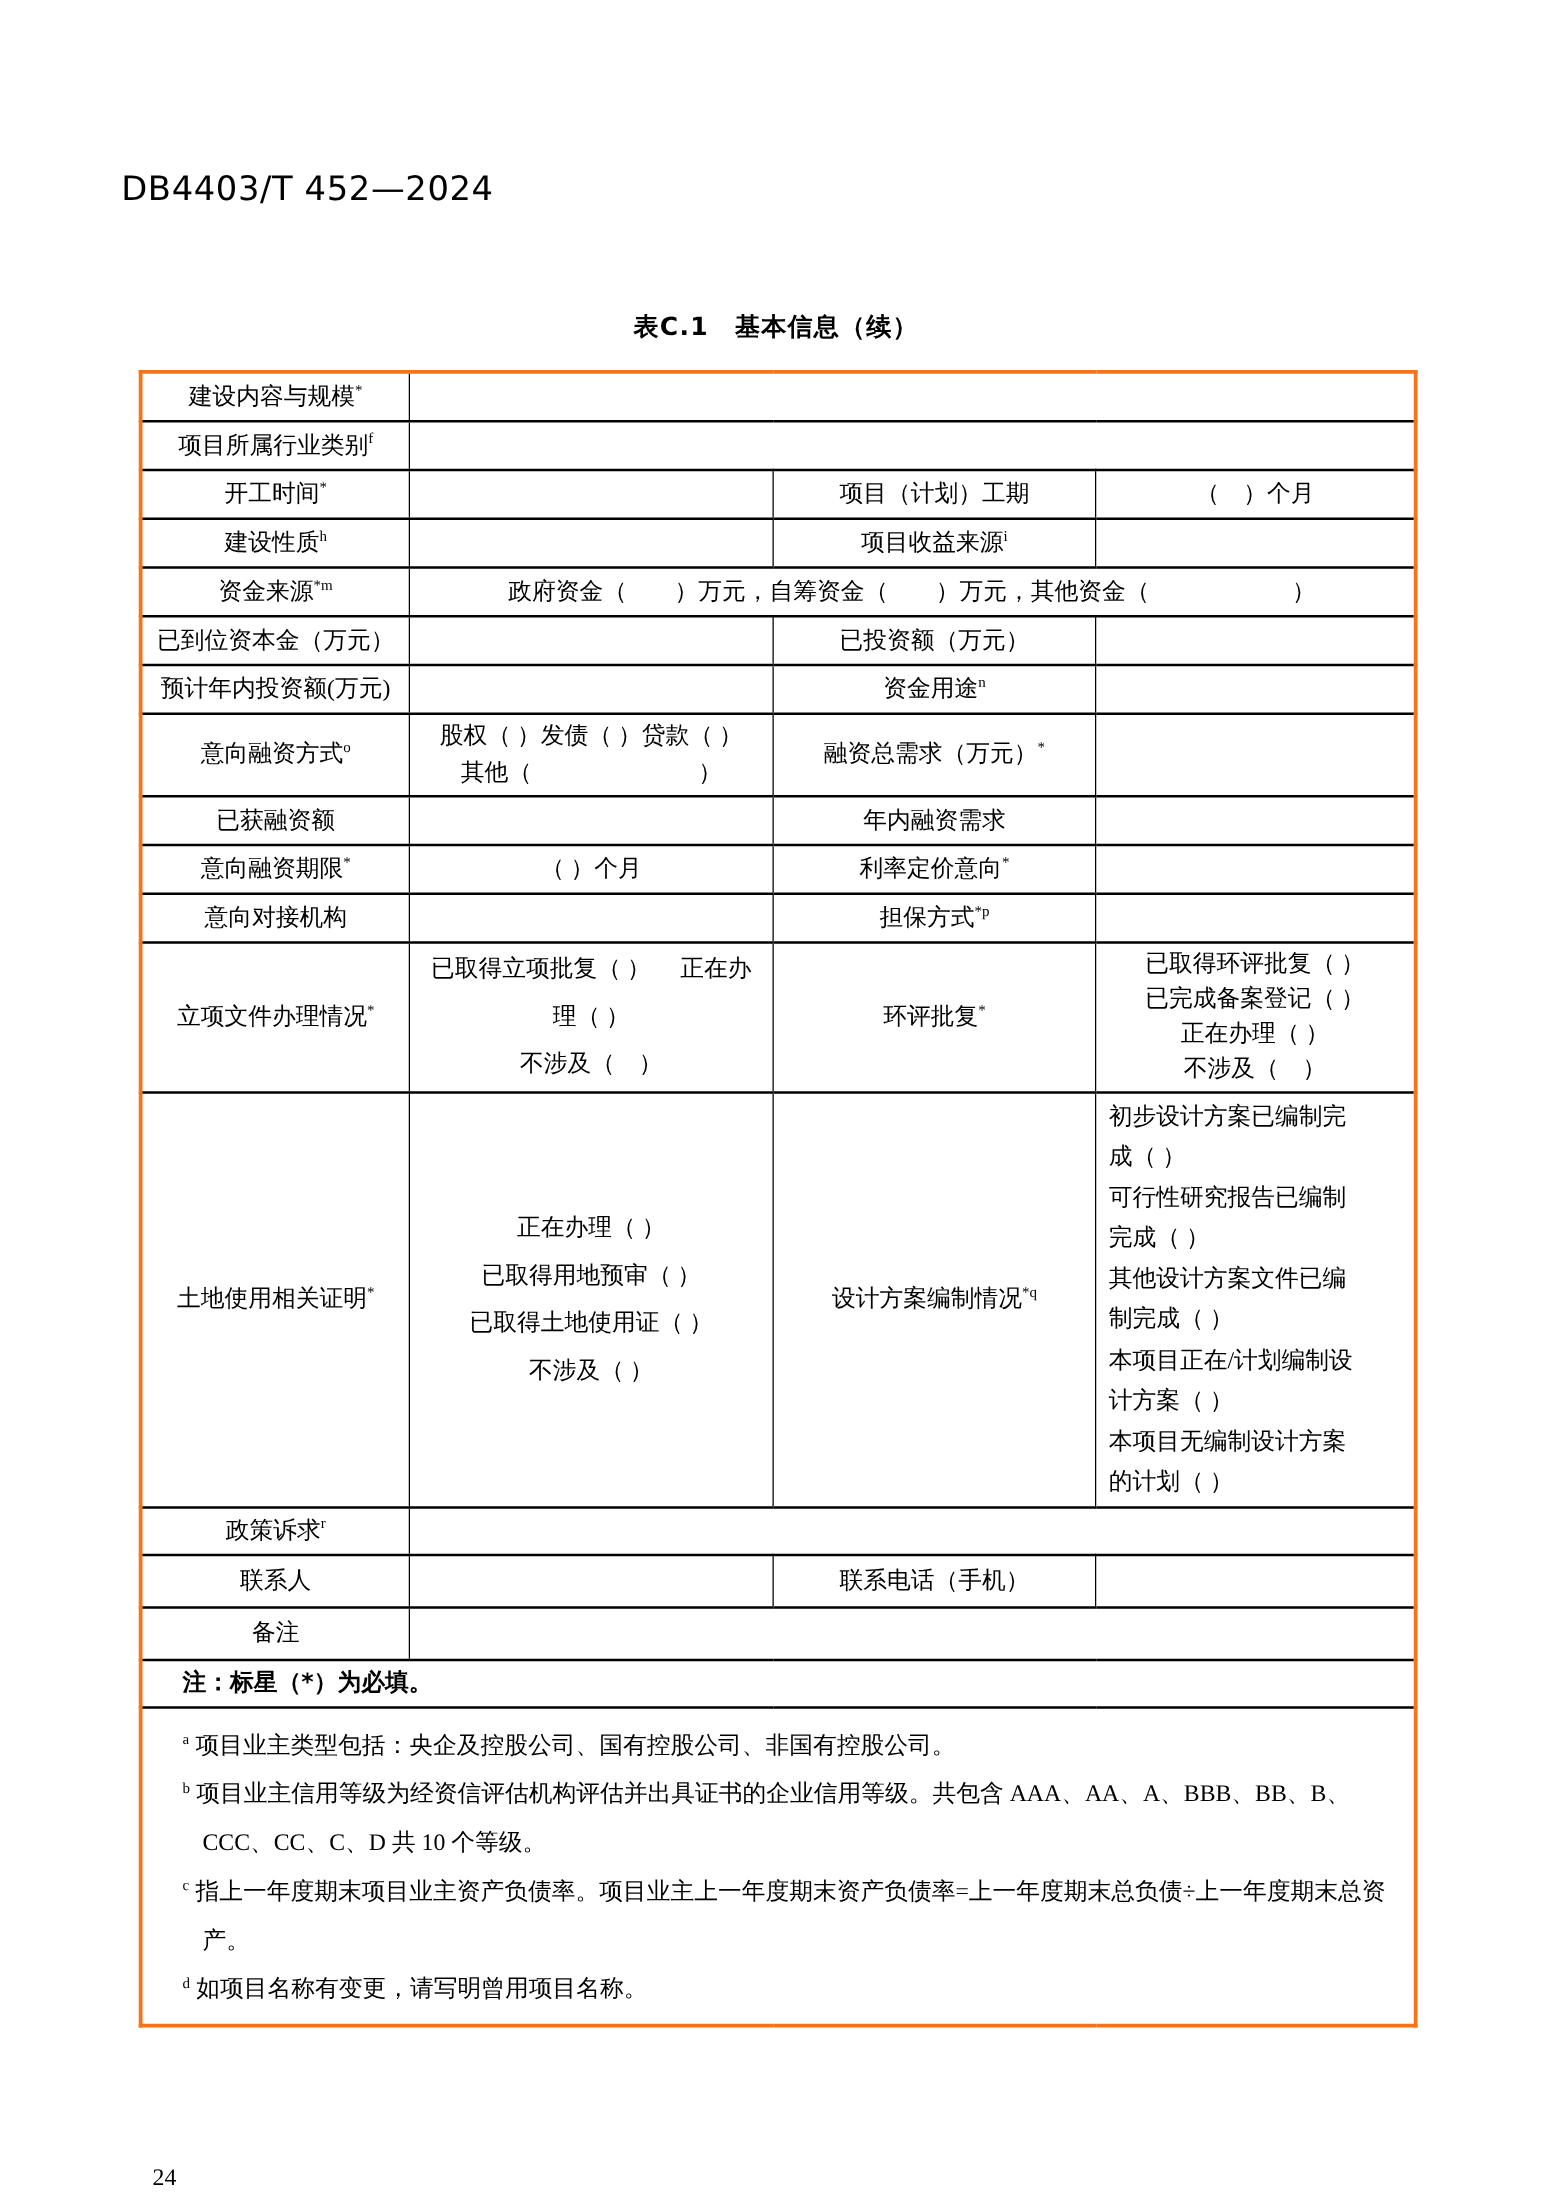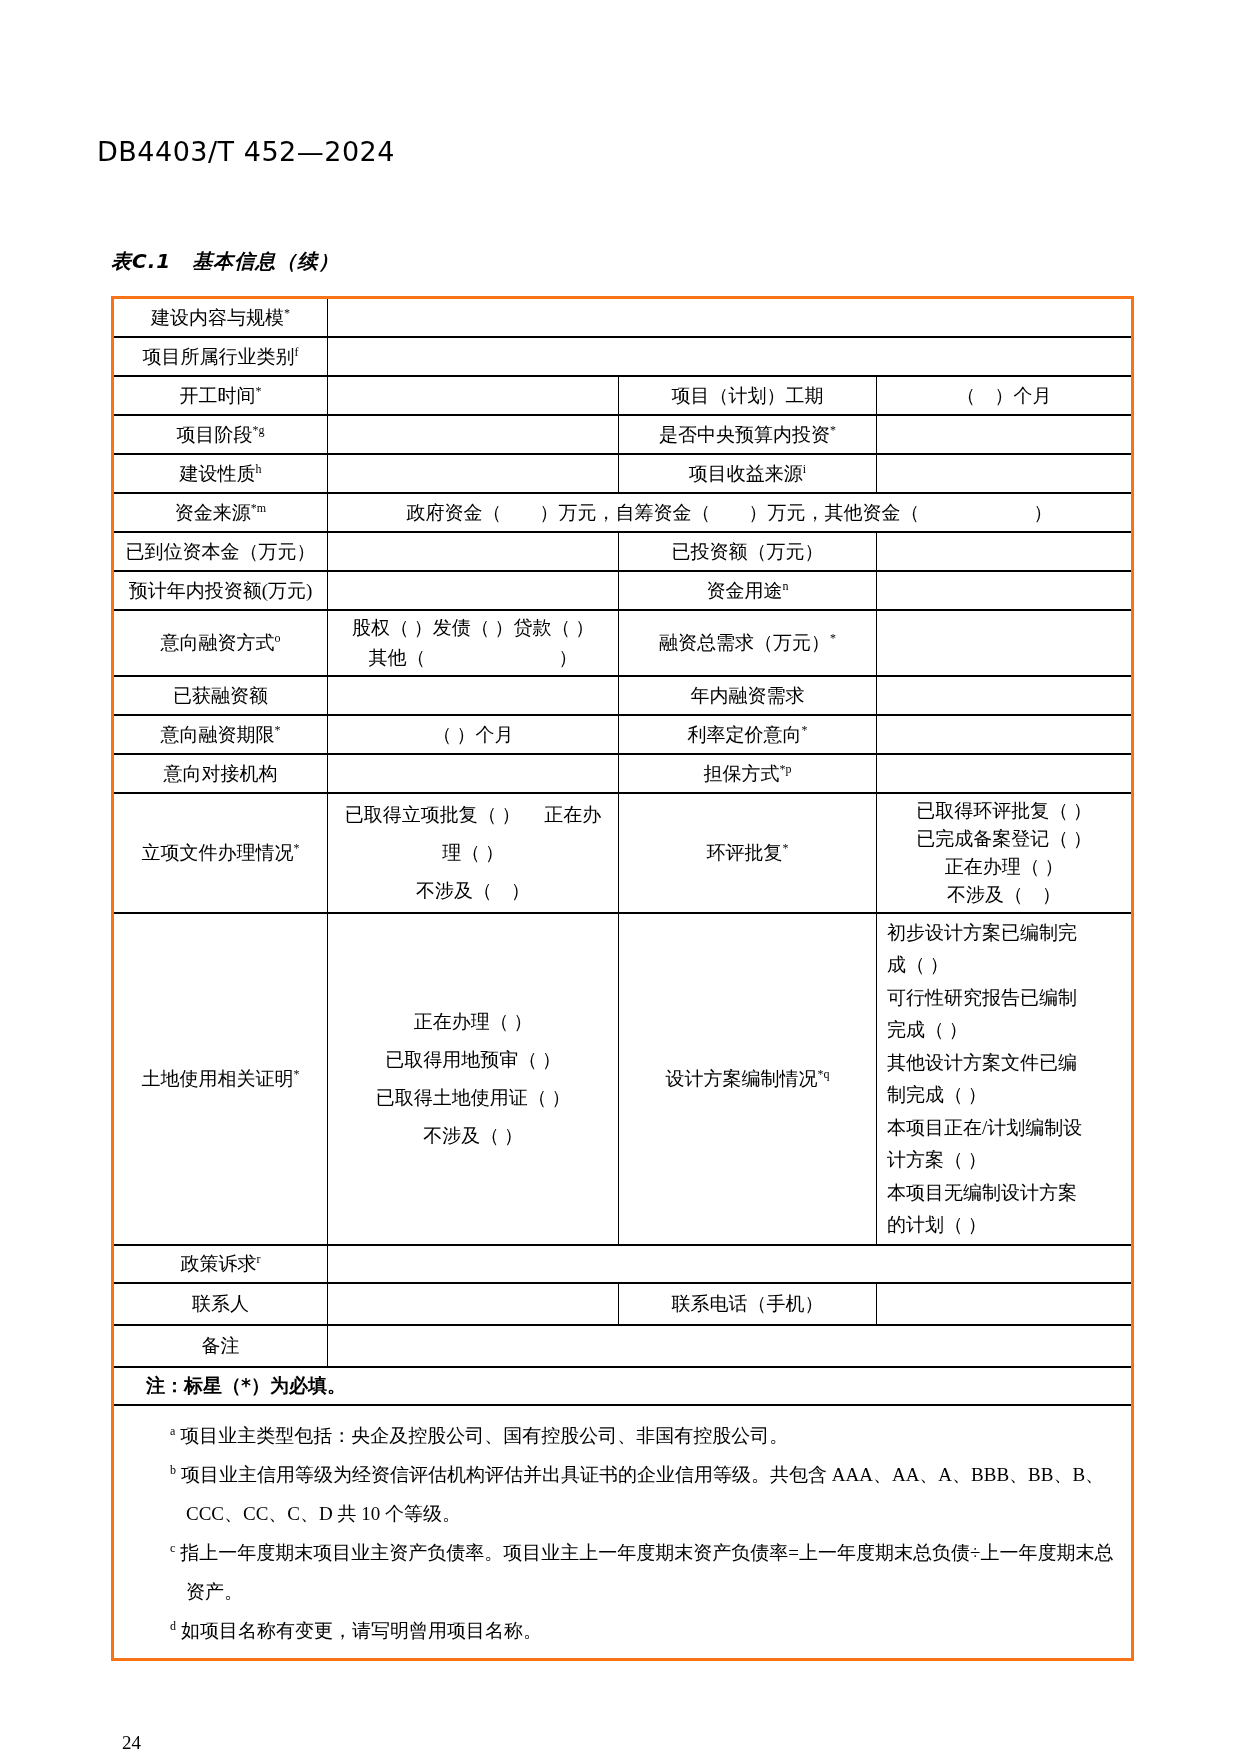--- a/index.html
+++ b/index.html
@@ -6,23 +6,23 @@
   body{
     width:1241px;height:1754px;background:#ffffff;position:relative;
     font-family:"Liberation Serif","DejaVu Serif",serif;color:#000;
   }
   .doc-code{
     position:absolute;left:97px;top:136px;
     font-family:"DejaVu Sans","Liberation Sans",sans-serif;
     font-size:27px;letter-spacing:.5px;
   }
   .tbl-title{
-    position:absolute;left:111px;top:248px;width:1020px;text-align:left;
+    position:absolute;left:111px;top:248px;width:1020px;text-align:center;
     font-family:"DejaVu Sans","Liberation Sans",sans-serif;
-    font-weight:bold;font-size:20px;letter-spacing:1px;font-style:italic;
+    font-weight:bold;font-size:20px;letter-spacing:1px;
   }
   table.main{
     position:absolute;left:111px;top:296px;width:1020px;
     table-layout:fixed;border-collapse:collapse;border:3px solid #f97316;
   }
   td{
     border-left:1px solid #000;border-right:1px solid #000;
     border-top:2px solid #000;border-bottom:2px solid #000;
     font-size:19px;text-align:center;vertical-align:middle;
     padding:2px 4px;overflow:hidden;line-height:1.45;
@@ -40,21 +40,21 @@
   .lines-30 div{line-height:30px;}
   .lines-29 div{line-height:28px;}
   .design-cell{text-align:left;padding-left:10px;}
   .design-cell div{line-height:32.5px;font-family:Liberation Serif, serif;}
   .note-row{
     text-align:left;padding-left:32px;
     font-family:"DejaVu Sans","Liberation Sans",sans-serif;
     font-weight:bold;font-size:19px;
   }
   .fn-cell{text-align:left;padding:10px 14px 8px 0;}
-  .fn{padding-left:72px;text-indent:-16px;line-height:39px;font-size:19px;}
+  .fn{padding-left:48px;text-indent:-16px;line-height:39px;font-size:19px;}
   .fn sup{margin-right:5px;}
   .page-num{position:absolute;left:122px;top:1732px;font-size:19px;}
 </style>
 </head>
 <body>
 
 <div class="doc-code">DB4403/T 452—2024</div>
 <div class="tbl-title">表C.1　基本信息（续）</div>
 
 <table class="main">
@@ -76,26 +76,20 @@
     <td colspan="3"></td>
   </tr>
 
   <tr class="h-std">
     <td><span>开工时间</span><sup>*</sup></td>
     <td></td>
     <td><span>项目（计划）工期</span><sup></sup></td>
     <td>（　）个月</td>
   </tr>
 
-  <tr class="h-std">
-    <td><span>项目阶段</span><sup>*g</sup></td>
-    <td></td>
-    <td><span>是否中央预算内投资</span><sup>*</sup></td>
-    <td></td>
-  </tr>
 
   <tr class="h-std">
     <td><span>建设性质</span><sup>h</sup></td>
     <td></td>
     <td><span>项目收益来源</span><sup>i</sup></td>
     <td></td>
   </tr>
 
 
 

